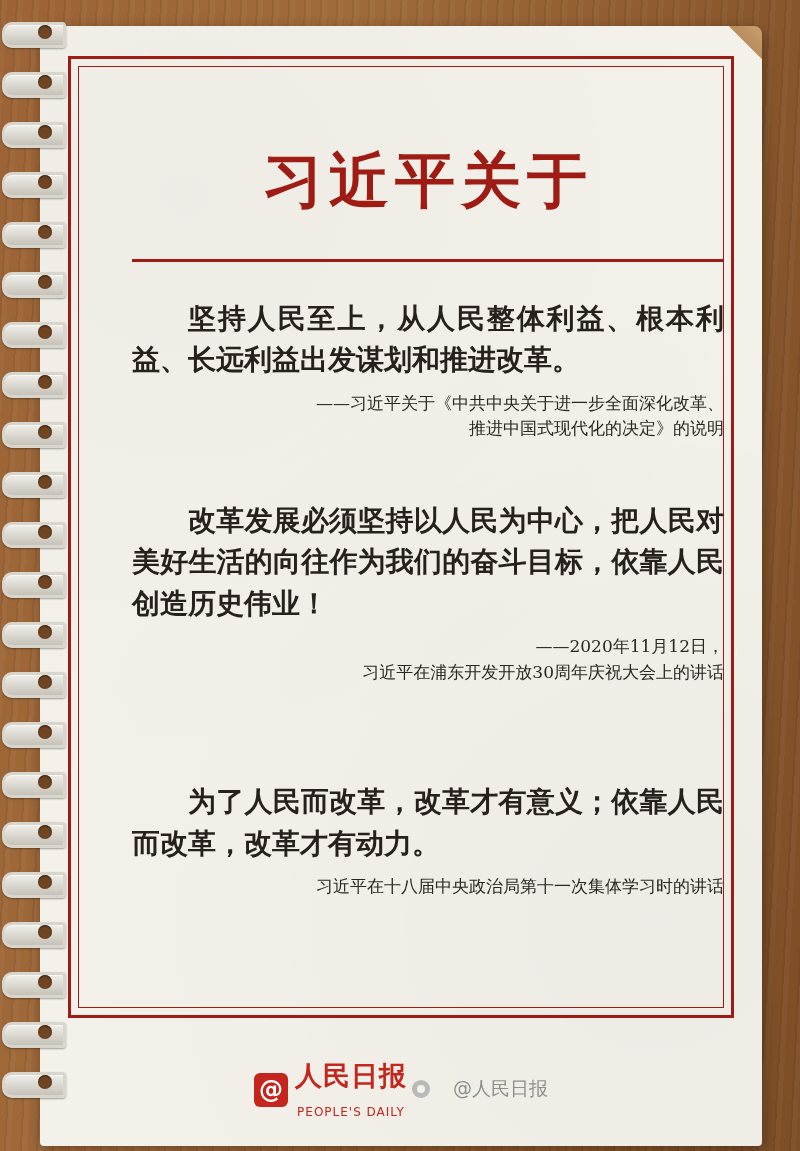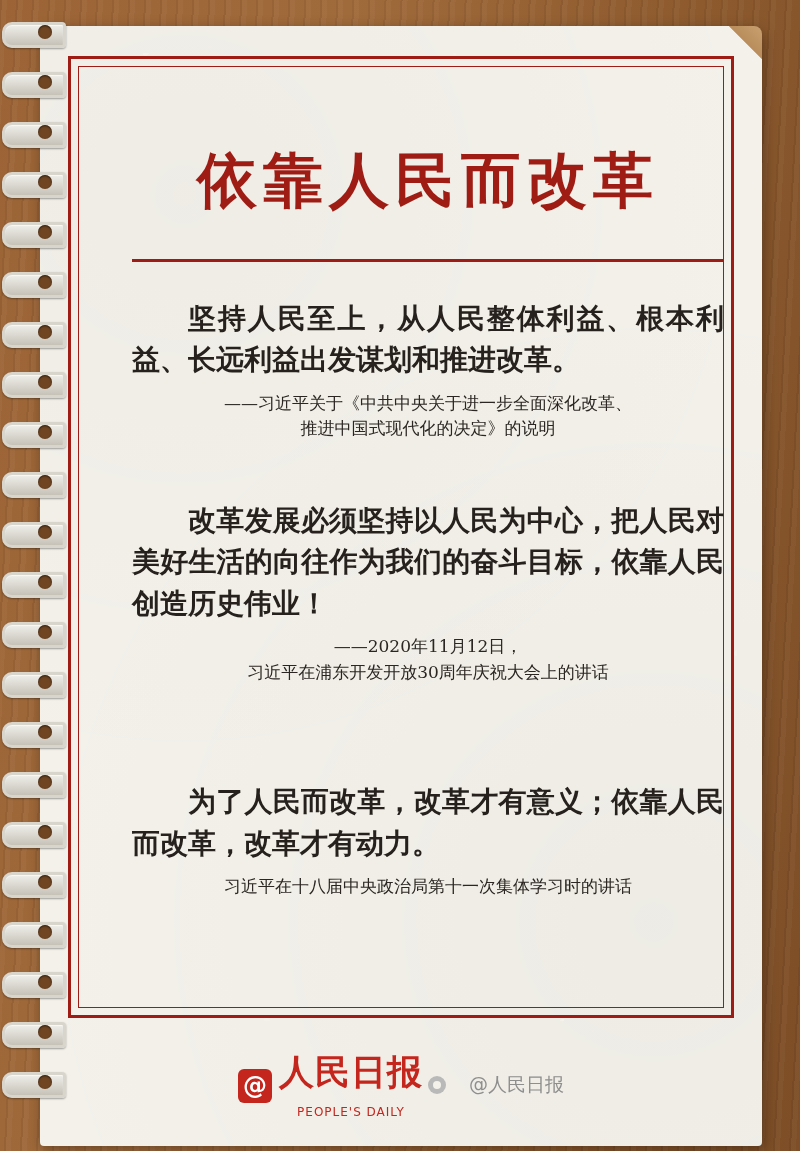--- a/index.html
+++ b/index.html
@@ -168,21 +168,21 @@
     line-height: 1.48;
     text-indent: 2em;
     margin: 0 0 10px 0;
     text-align: justify;
   }
   .attrib {
     color: #2b2622;
     font-family: "DejaVu Serif", "Liberation Serif", serif;
     font-size: 17px;
     line-height: 1.5;
-    text-align: center;
+    text-align: right;
     margin: 0;
   }
   .gap-lg { margin-bottom: 96px; }
   .gap-xl { }
 
   
   .footer {
     position: absolute;
     left: 0;
     right: 0;
@@ -204,21 +204,21 @@
     font-family: "DejaVu Sans", "Liberation Sans", sans-serif;
     font-size: 24px;
     font-weight: bold;
     line-height: 34px;
     text-align: center;
   }
   .rmrb-cn {
     color: #c4261d;
     font-family: "DejaVu Serif", "Liberation Serif", serif;
     font-weight: bold;
-    font-size: 35px;
+    font-size: 27px;
     letter-spacing: 1px;
     line-height: 1;
   }
   .rmrb-en {
     color: #c4261d;
     font-family: "DejaVu Sans", "Liberation Sans", sans-serif;
     font-size: 12px;
     letter-spacing: 1px;
     line-height: 1;
     margin-top: 17px;
@@ -258,21 +258,21 @@
 
   <div class="page">
     <div class="page-texture"></div>
     <div class="fold"></div>
 
     <div class="frame-outer">
       <div class="frame-inner"></div>
     </div>
 
     <div class="content">
-      <h1 class="title">依靠人民而改革</h1>
+      <h1 class="title">习近平关于</h1>
       <div class="rule"></div>
 
       <div class="quote-block">
         <p class="quote-text">坚持人民至上，从人民整体利益、根本利益、长远利益出发谋划和推进改革。</p>
         <p class="attrib">——习近平关于《中共中央关于进一步全面深化改革、</p>
         <p class="attrib">推进中国式现代化的决定》的说明</p>
       </div>
 
       <div class="quote-block gap-lg">
         <p class="quote-text">改革发展必须坚持以人民为中心，把人民对美好生活的向往作为我们的奋斗目标，依靠人民创造历史伟业！</p>

